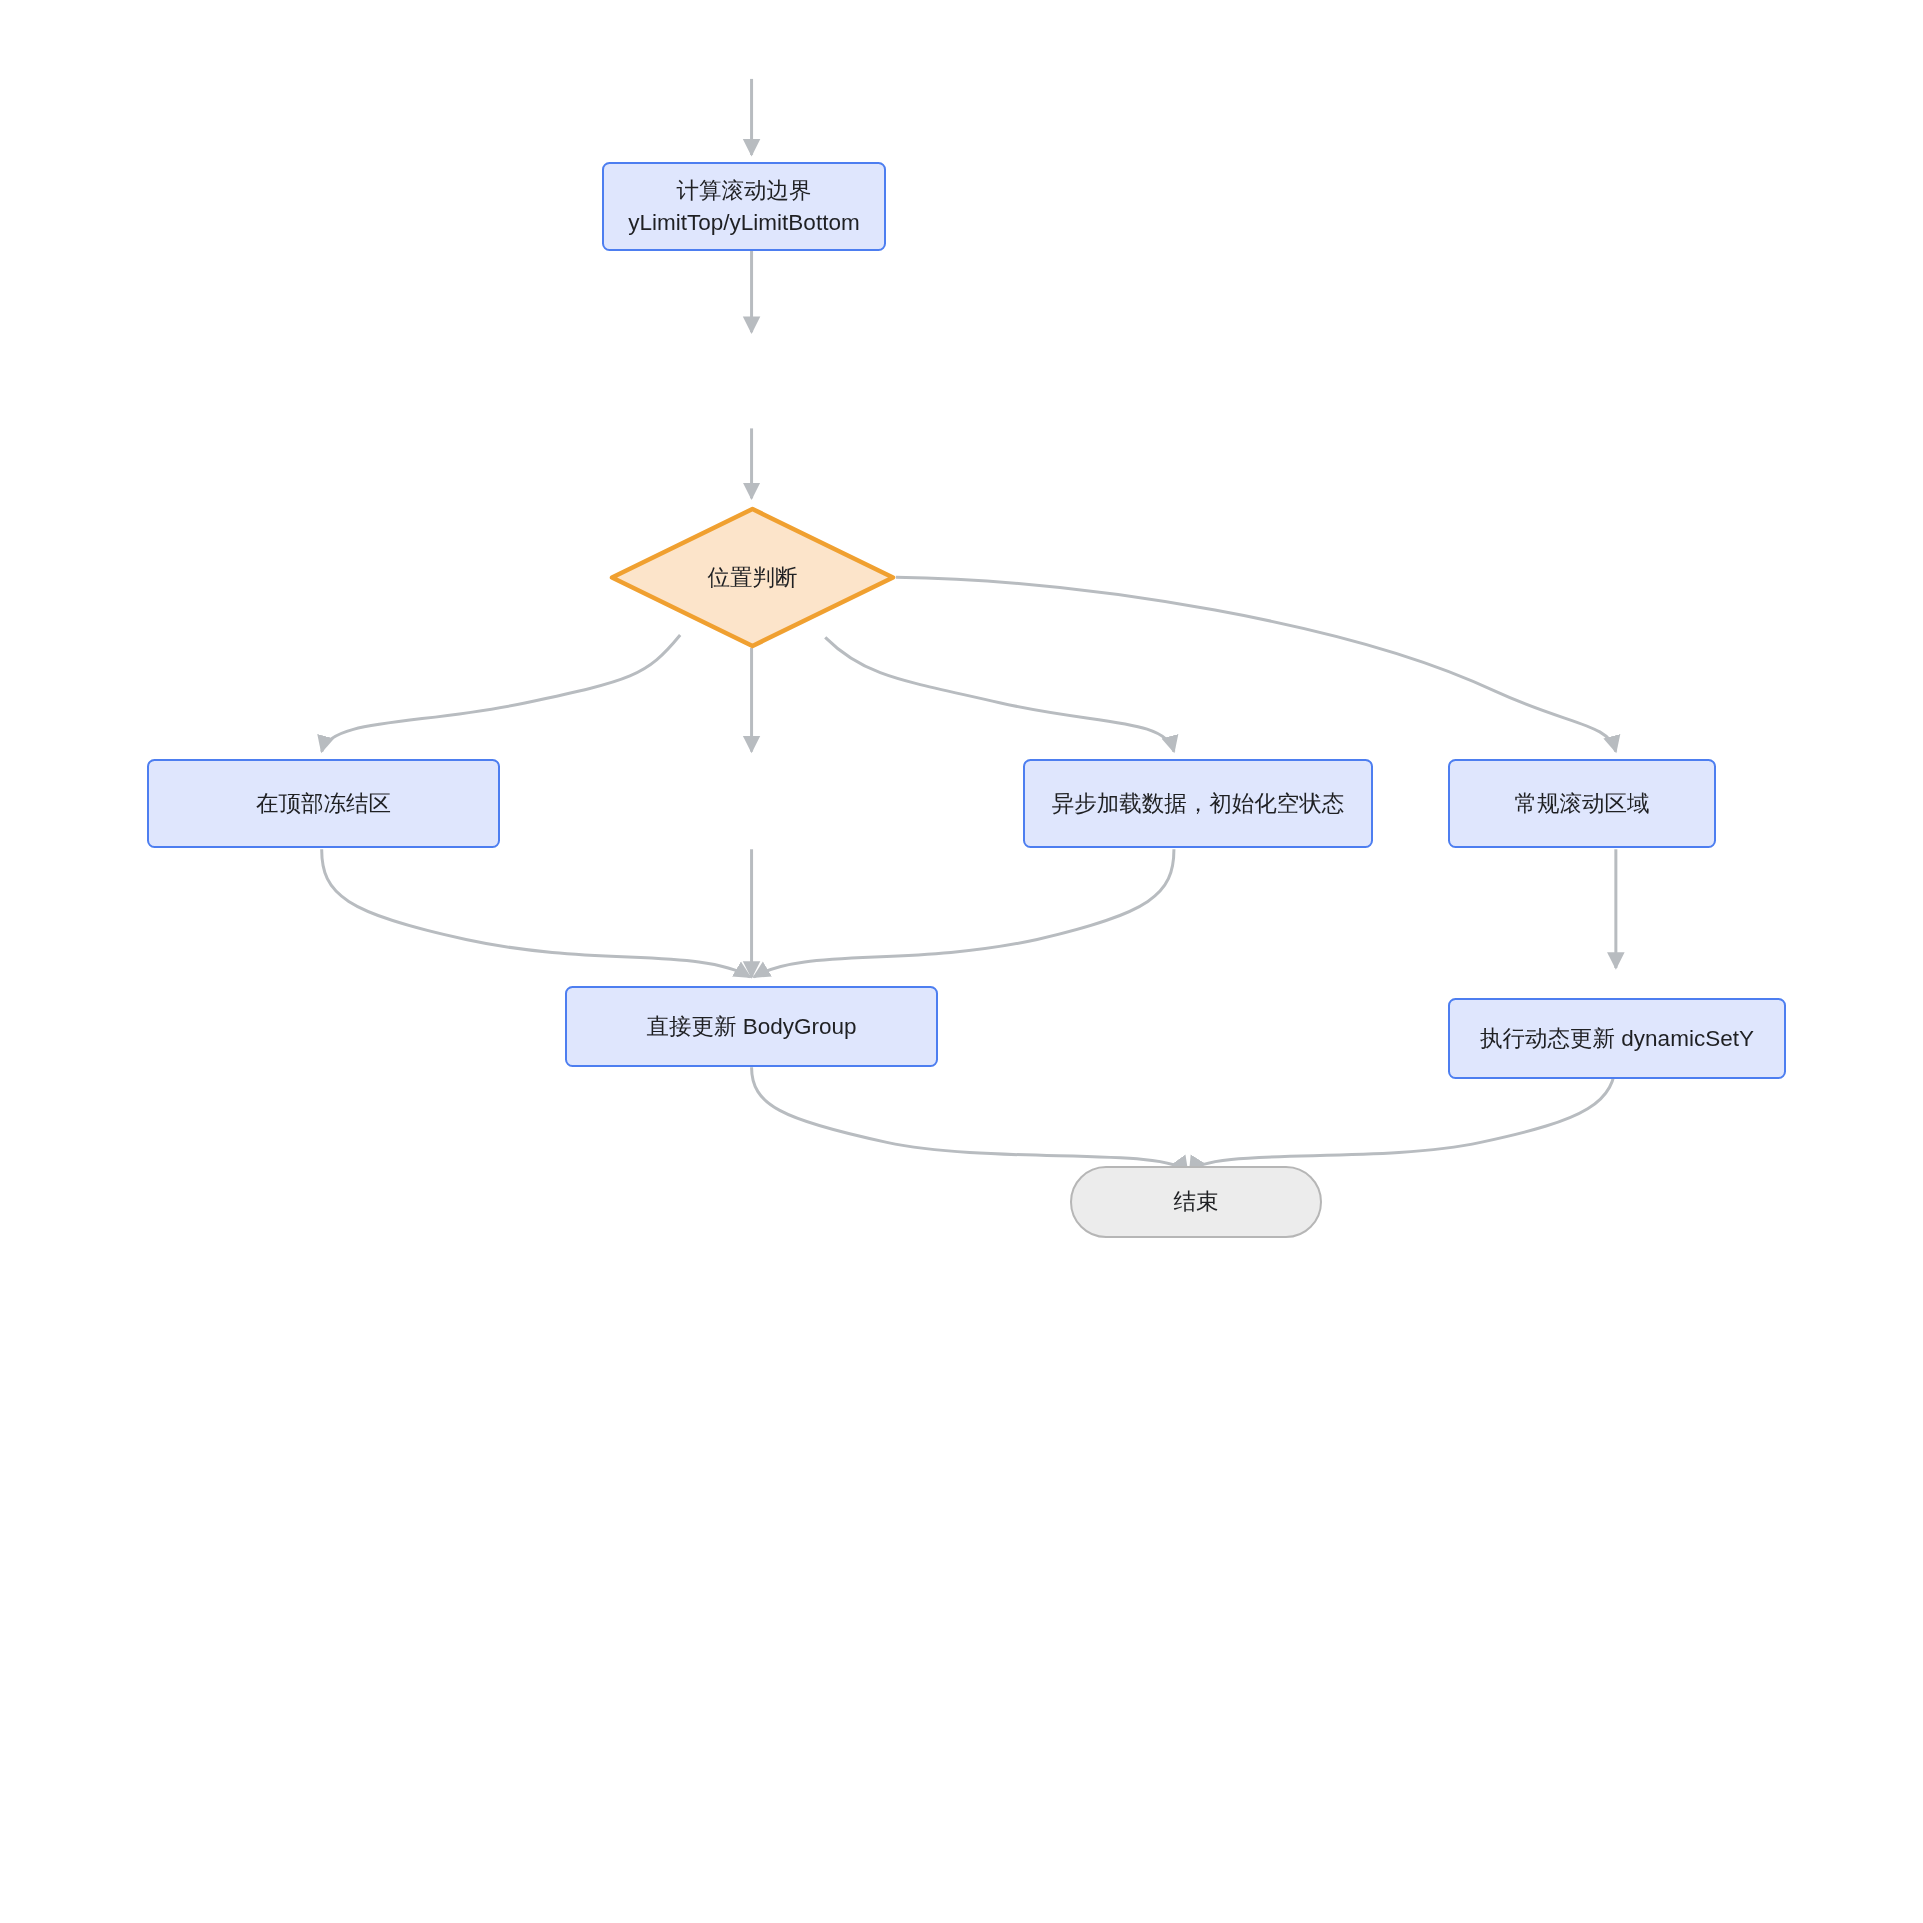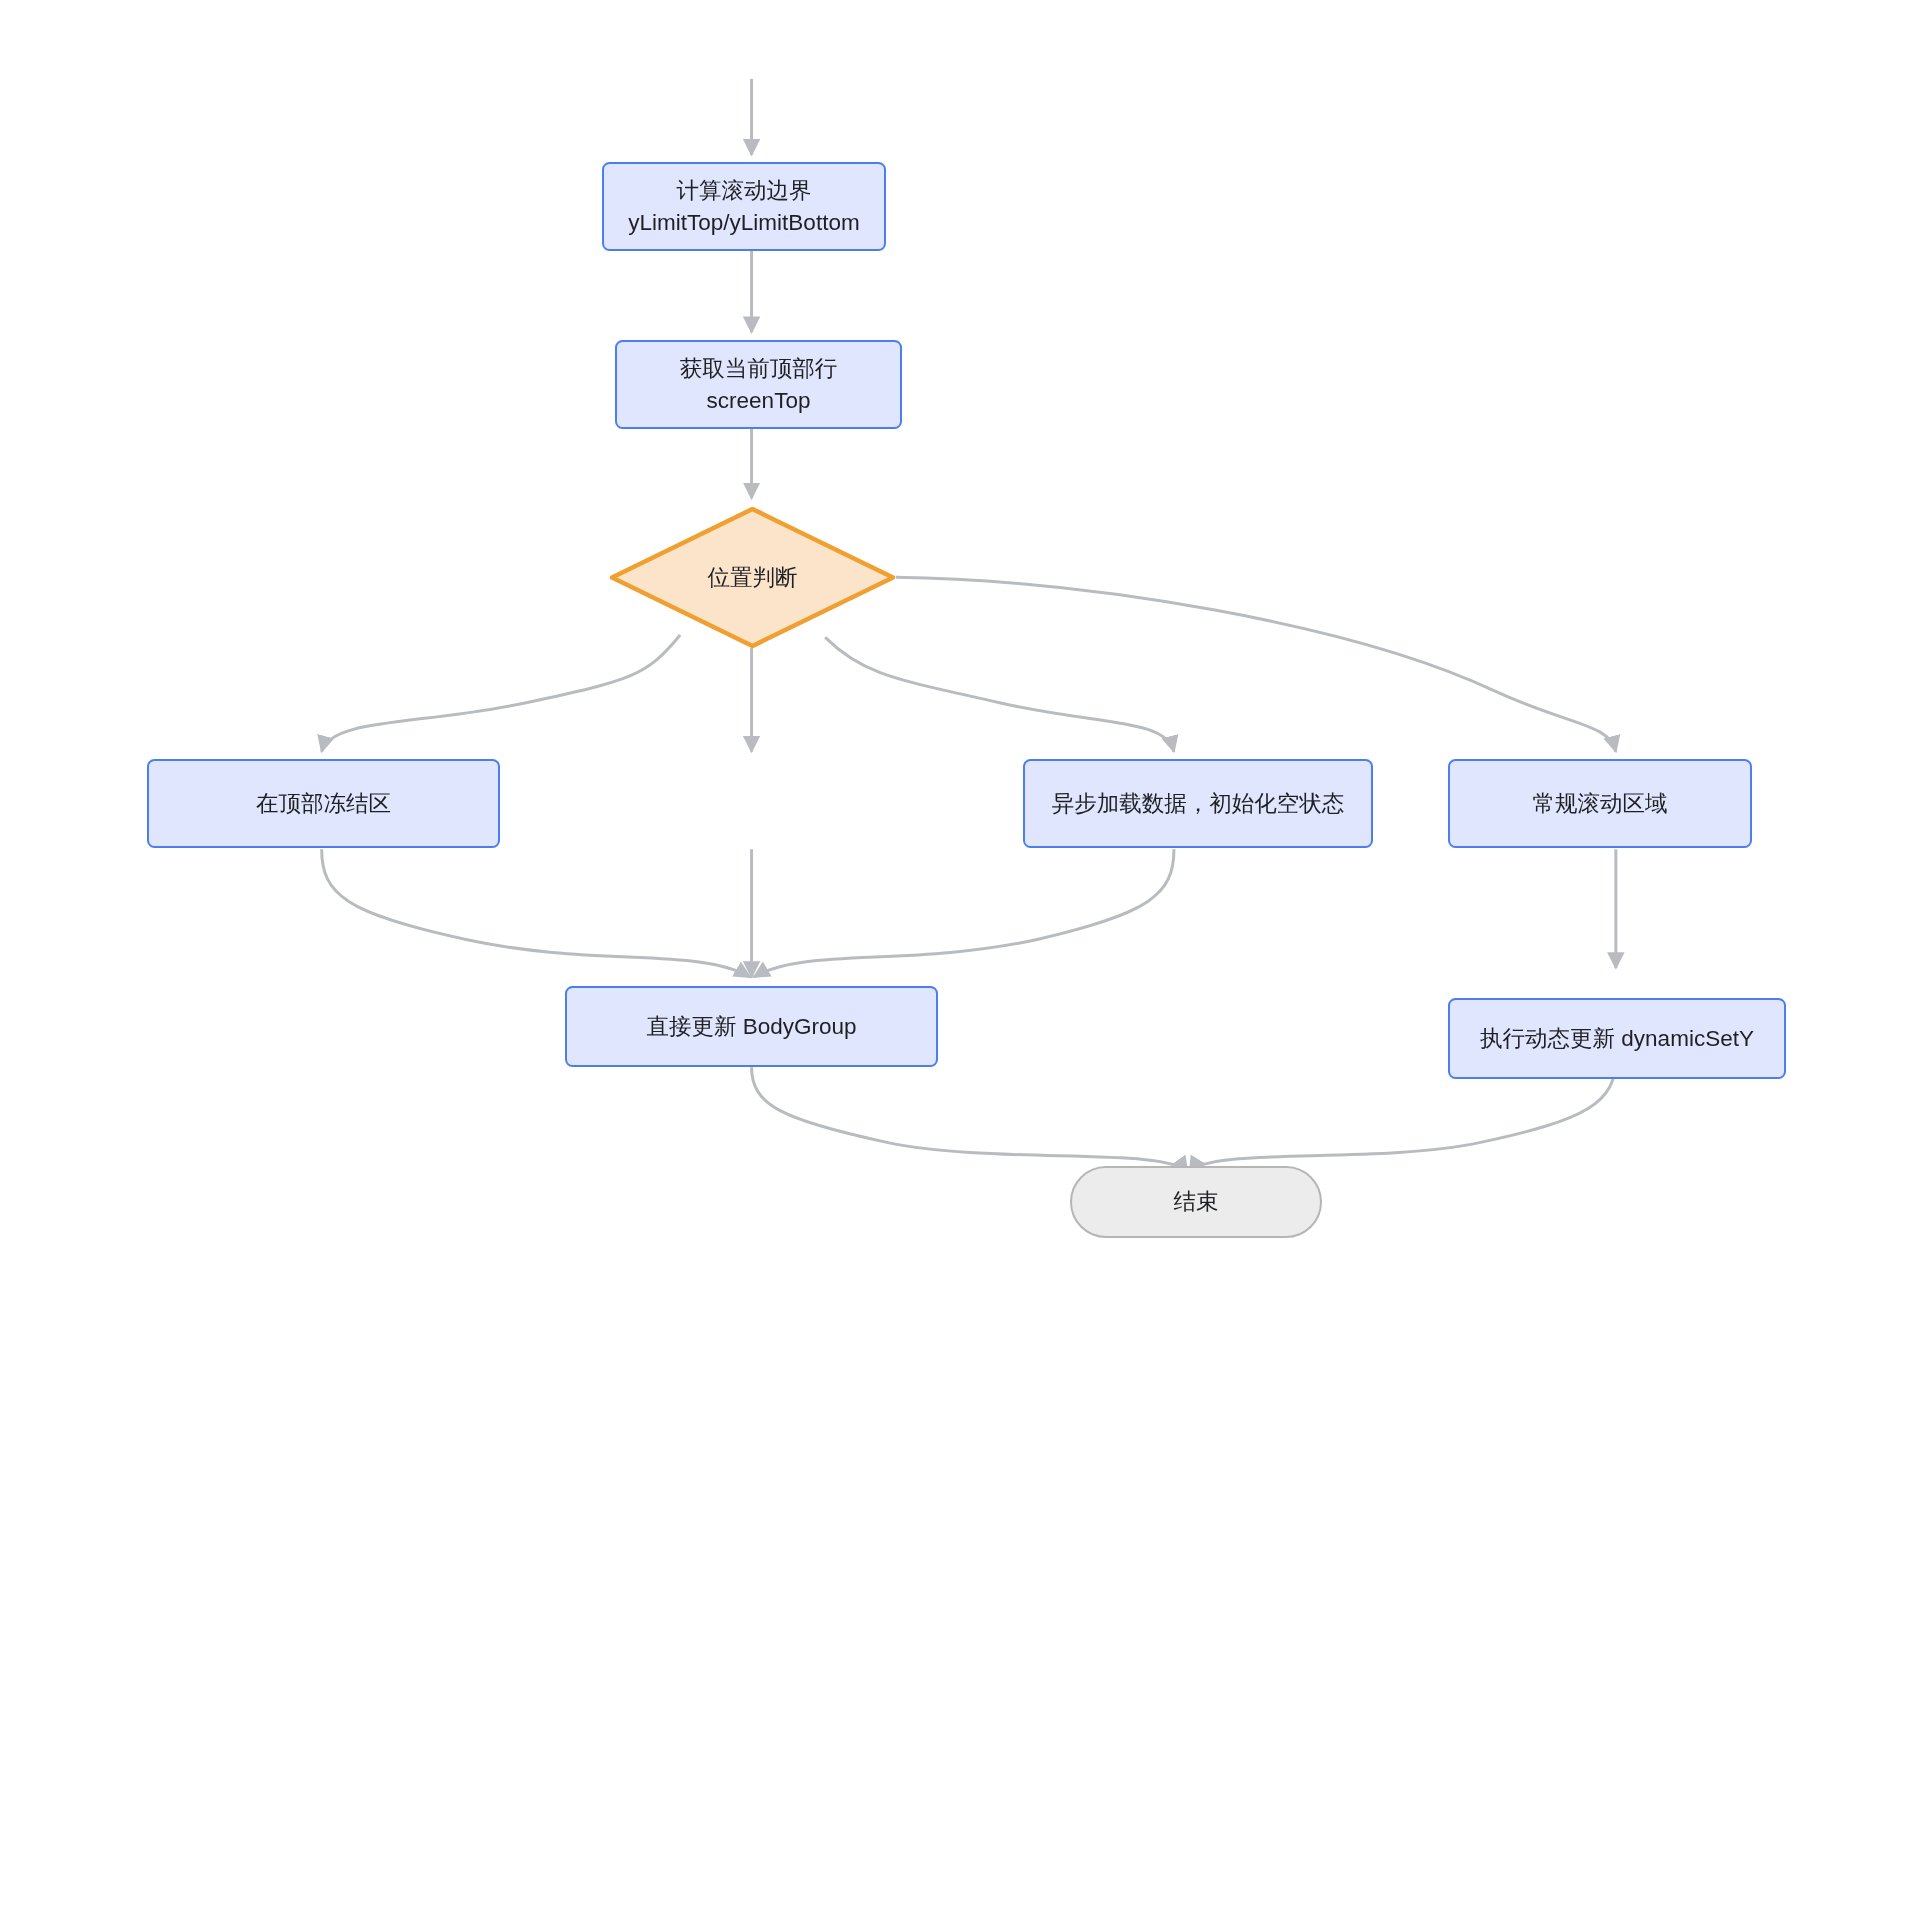--- a/index.html
+++ b/index.html
@@ -117,42 +117,38 @@
       <path d="M 2150,1408 C 2150,1468 2110,1490 1970,1520 C 1830,1550 1605,1525 1583,1560"></path>
     </g>
   </svg>
 
 
   <div class="node process" style="left:602px; top:162px; width:284px; height:89px;">
     <span class="label">计算滚动边界
 yLimitTop/yLimitBottom</span>
   </div>
 
-  <div class="node process" style="left:615px; top:340px; width:287px; height:89px;">
-    <span class="label">获取当前顶部行
-screenTop</span>
-  </div>
 
   <div class="node decision" style="left:609px; top:506px; width:287px; height:143px;">
     <svg class="diamond-shape" viewBox="0 0 382 190" preserveAspectRatio="none">
       <polygon points="191,4 378,95 191,186 4,95" fill="#fce4ca" stroke="#f0a030" stroke-width="6" stroke-linejoin="round"></polygon>
     </svg>
     <span class="label">位置判断</span>
   </div>
 
   <div class="node process" style="left:147px; top:759px; width:353px; height:89px;">
     <span class="label">在顶部冻结区</span>
   </div>
 
 
   <div class="node process" style="left:999px; top:759px; width:350px; height:89px;margin-left:24px;">
     <span class="label">异步加载数据，初始化空状态</span>
   </div>
 
-  <div class="node process" style="left:1448px; top:759px; width:304px; height:89px;">
+  <div class="node process" style="left:1448px; top:759px; width:268px; height:89px;">
     <span class="label">常规滚动区域</span>
   </div>
 
   <div class="node process" style="left:565px; top:986px; width:373px; height:81px;">
     <span class="label">直接更新 BodyGroup</span>
   </div>
 
   <div class="node process" style="left:1448px; top:977px; width:338px; height:81px;margin-top:21px;">
     <span class="label">执行动态更新  dynamicSetY</span>
   </div>

